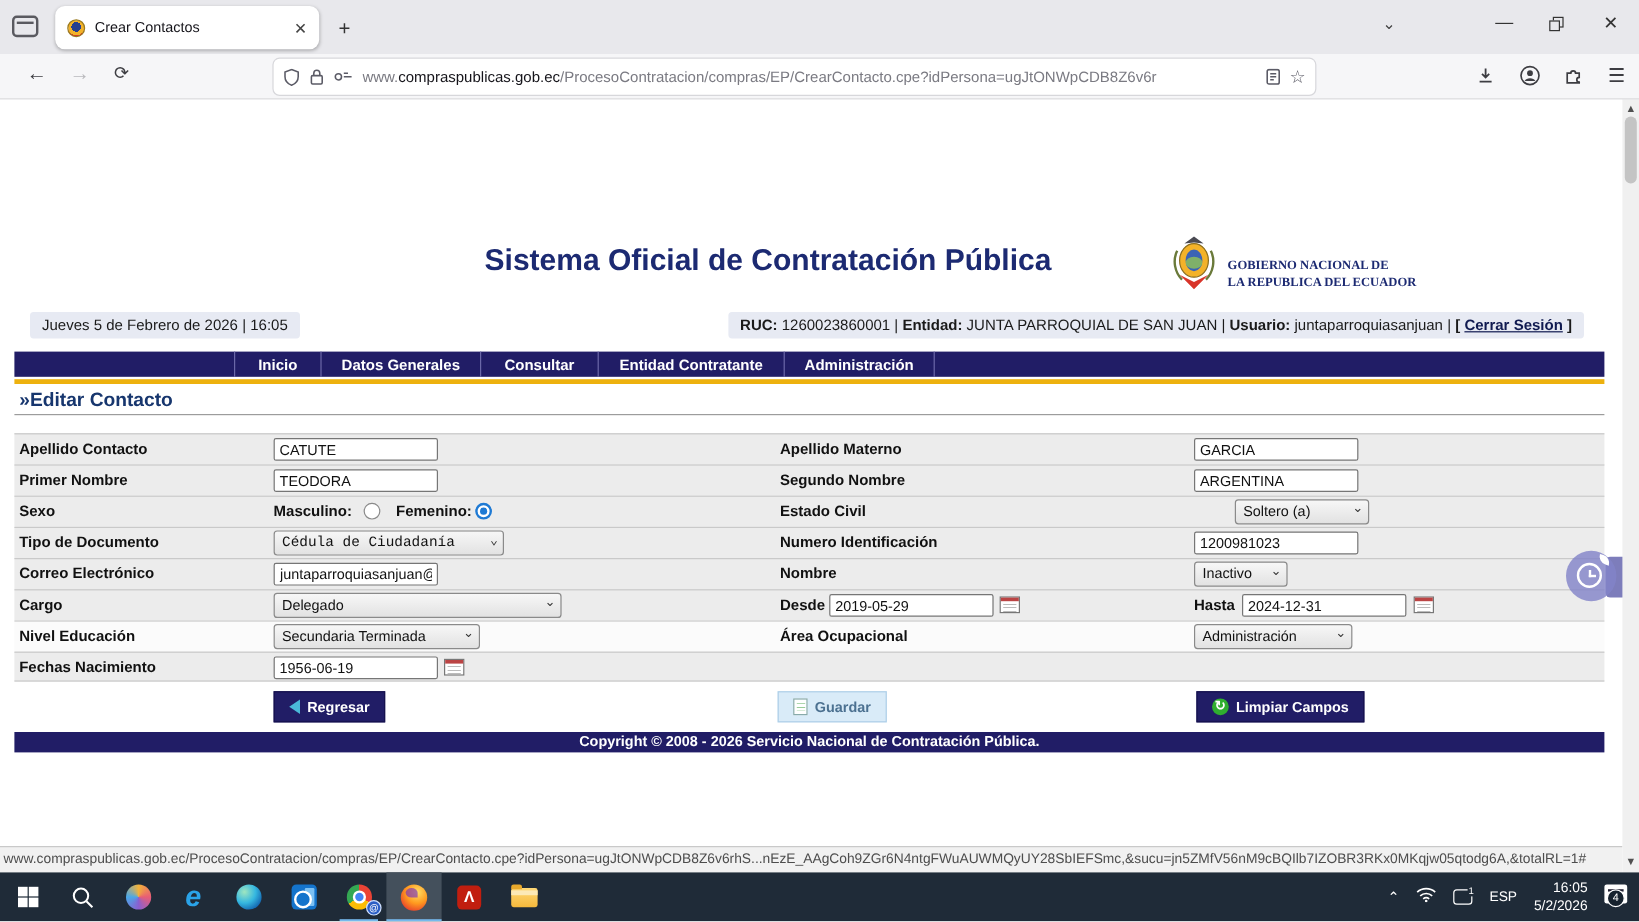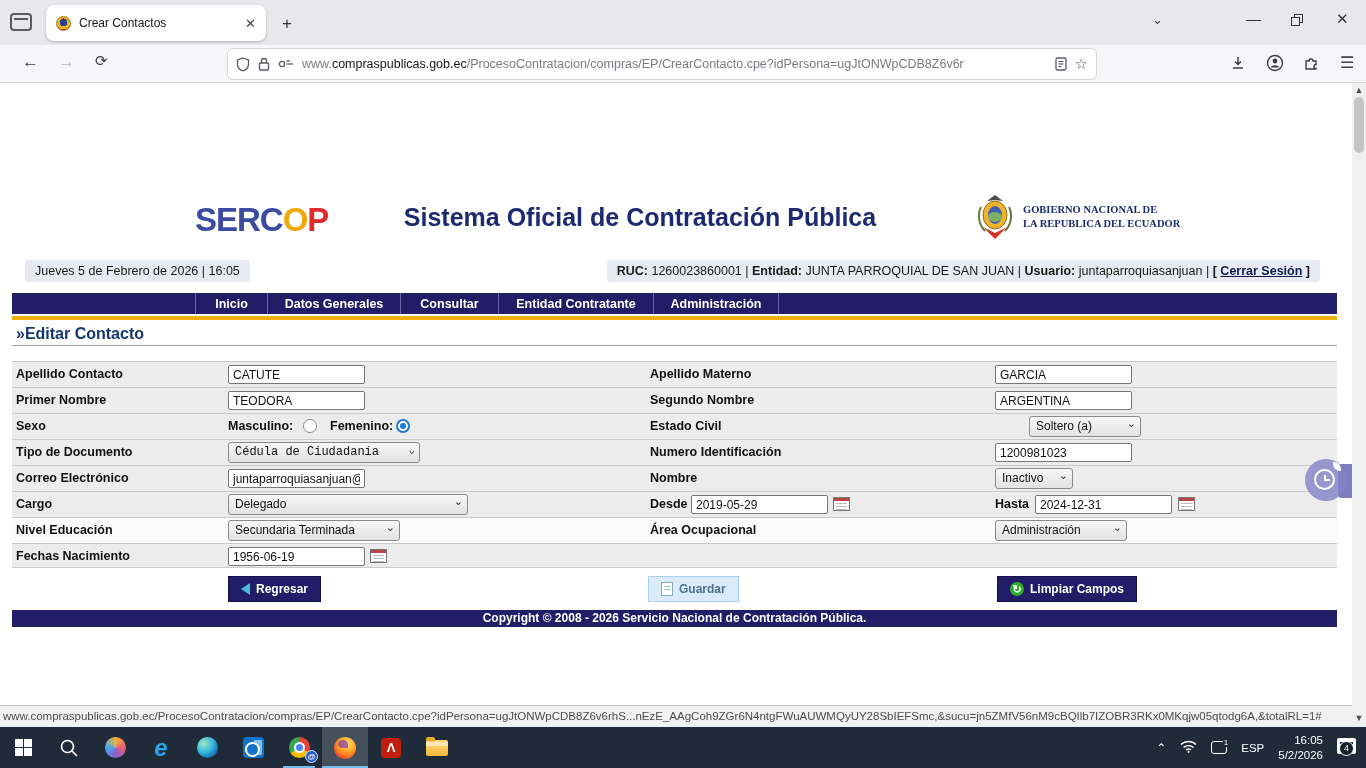--- a/index.html
+++ b/index.html
@@ -31,21 +31,21 @@
   .urlicon { color:#5b5b66; display:flex; align-items:center; }
   #urltext { font-size:12.5px; white-space:nowrap; overflow:hidden; flex:1 1 auto; }
   #urltext .dim { color:#7a7a82; }
   #urltext .dom { color:#15141a; }
 
   
   #page { left:0; top:83px; width:1352px; height:622px; background:#fff; }
   #sercop { left:195px; top:118px; font-size:33px; font-weight:bold; letter-spacing:-1px; }
   #sercop .b { color:#3c4ba2; } #sercop .y { color:#f0a90c; } #sercop .r { color:#e02a2d; }
   #main-title { left:0; top:120px; width:1280px; text-align:center; font-size:25px; font-weight:bold; color:#1c2a72; }
-  #govlogo { left:975px; top:108px; width:230px; height:52px; display:flex; align-items:center; gap:8px; }
+  #govlogo { left:975px; top:108px; width:230px; height:52px; display:flex; align-items:flex-end; gap:8px; }
   #gov-text { font-family:"Liberation Serif", serif; font-size:10.5px; font-weight:bold; color:#1c2a72; line-height:1.35; }
 
   .pill { background:#e7eaf3; border-radius:3px; font-size:12.5px; color:#1a1a1a; padding:4px 10px; white-space:nowrap; }
   #datebar { left:25px; top:177px; }
   #sessionbar { right:32px; top:177px; }
   #sessionbar b { font-weight:bold; }
   #logout-link { font-weight:bold; text-decoration:underline; color:#101a50; }
 
   #navbar { left:12px; top:210px; width:1325px; height:21px; background:#211d66; display:flex; }
   #navbar .spacer { width:183px; }
@@ -201,21 +201,20 @@
   </div>
   <div class="abs" style="left:1303px;top:55px;">
     <svg width="16" height="16" viewBox="0 0 16 16">
         <path d="M3 6 h3 a2 2 0 1 1 4 0 h3 v3.5 a2 2 0 1 0 0 4 V14 H3 Z" fill="none" stroke="#3d3d42" stroke-width="1.4"></path>
       </svg>
   </div>
   <div class="abs" style="left:1340px;top:53px;font-size:16px;color:#3d3d42;">☰</div>
 
   <div id="page" class="abs">
 
-    <div id="sercop" class="abs"><span class="b">SERC</span><span class="y">O</span><span class="r">P</span></div>
 
     <div id="main-title" class="abs">Sistema Oficial de Contratación Pública</div>
 
     <div id="govlogo" class="abs">
       <svg width="40" height="48" viewBox="0 0 40 48">
         <path d="M20 2 L12 8 L20 7 L28 8 Z" fill="#4a4a52"></path>
         <ellipse cx="20" cy="22" rx="12" ry="14" fill="#f3b229" stroke="#8a6d1f"></ellipse>
         <ellipse cx="20" cy="22" rx="7" ry="9" fill="#3b63b5"></ellipse>
         <ellipse cx="20" cy="24" rx="7" ry="5" fill="#7fb069"></ellipse>
         <path d="M8 34 L20 40 L32 34 L20 46 Z" fill="#d8352a"></path>

